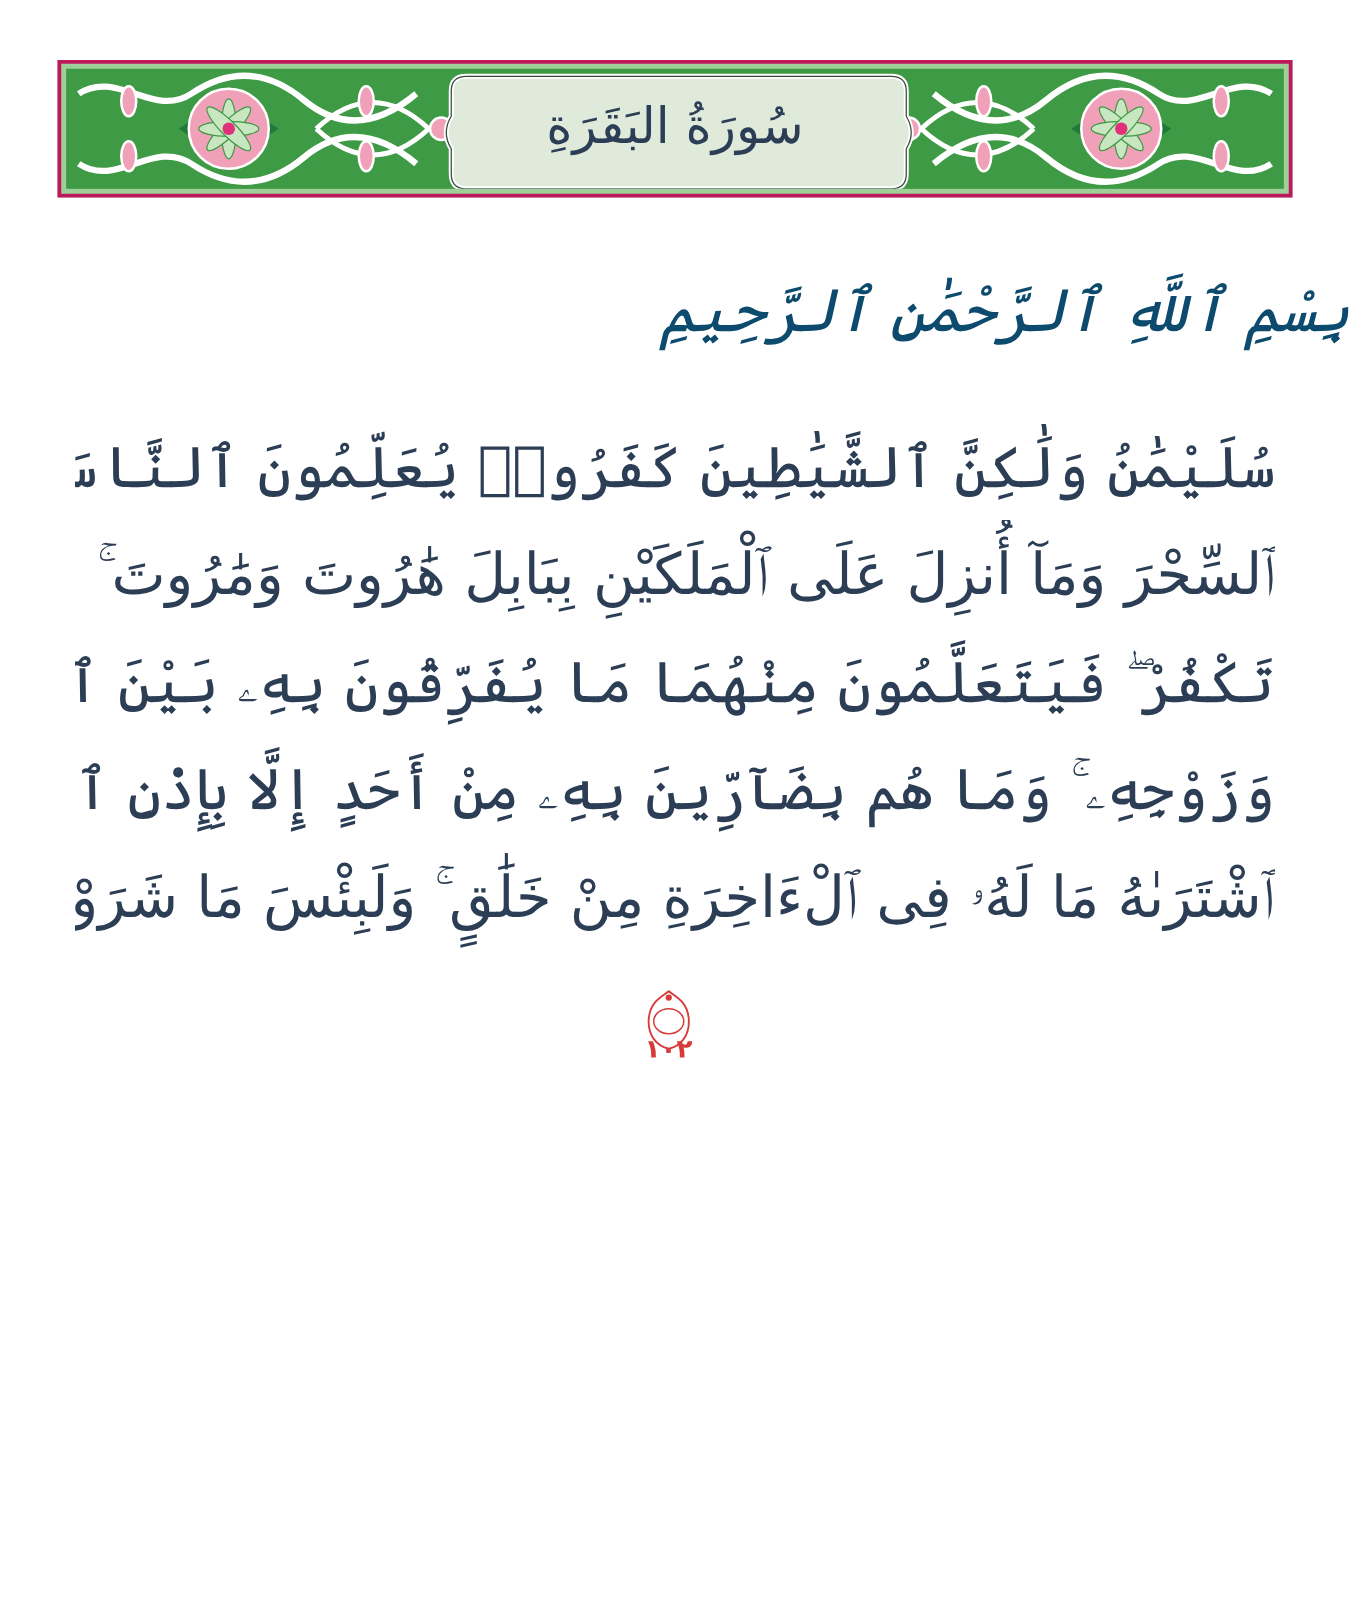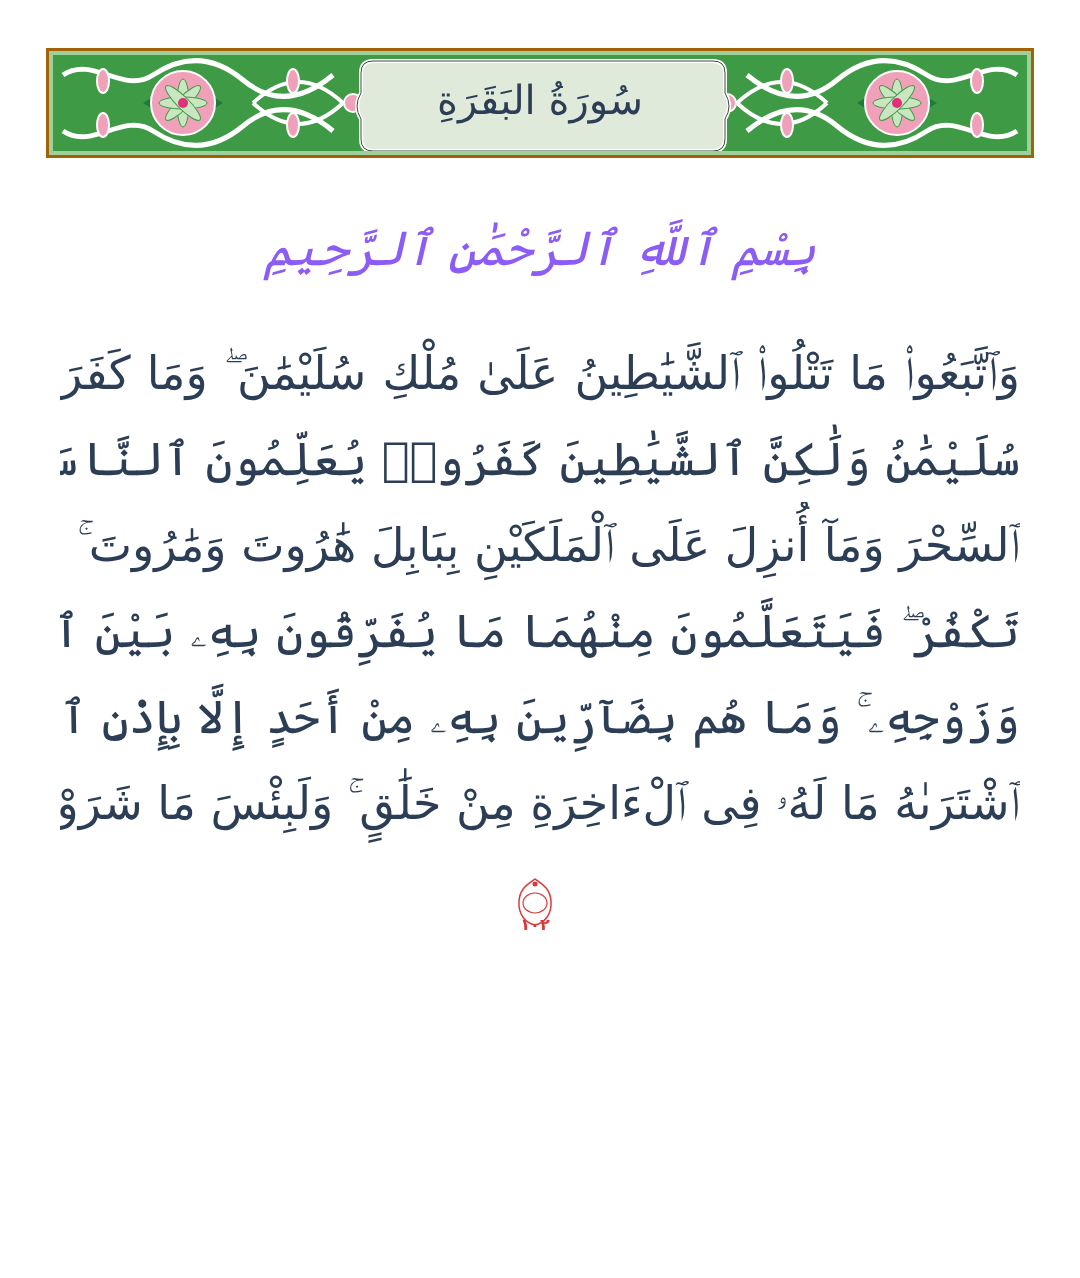--- a/index.html
+++ b/index.html
@@ -1,29 +1,29 @@
 <!DOCTYPE html>
 <html><head>
 <meta charset="utf-8">
 <style>
   html,body{margin:0;padding:0;background:#ffffff;}
   body{width:1080px;height:1278px;position:relative;overflow:hidden;font-family:"DejaVu Sans",sans-serif;}
-  .header{position:absolute;left:46px;top:48px;width:988px;height:110px;box-sizing:border-box;border:3px solid #a16207;background:#9fd09a;}
+  .header{position:absolute;left:46px;top:48px;width:988px;height:110px;box-sizing:border-box;border:3px solid #be185d;background:#9fd09a;}
   .header-inner{position:absolute;left:4px;top:4px;right:4px;bottom:4px;background:#3e9a45;overflow:hidden;}
   .orn{position:absolute;top:0;height:100%;width:320px;}
   .orn.left{left:0;}
   .orn.right{right:0;}
   .cartouche{position:absolute;left:300px;top:-2px;width:380px;height:106px;}
   .title{position:absolute;left:0;right:0;top:22px;text-align:center;font-family:"DejaVu Serif",serif;font-size:40px;color:#2c3e55;direction:rtl;}
-  .basmala{position:absolute;left:0;right:0;top:220px;text-align:center;font-family:"DejaVu Serif",serif;font-size:48px;color:#8b5cf6;direction:rtl;font-style:italic;}
+  .basmala{position:absolute;left:0;right:0;top:220px;font-family:"DejaVu Serif",serif;font-size:48px;color:#0c4a6e;direction:rtl;font-style:italic;}
   .verses{position:absolute;left:60px;right:60px;top:330px;direction:rtl;}
   .line{height:86px;line-height:86px;font-family:"DejaVu Serif",serif;font-size:46px;color:#2c3e55;text-align:justify;text-align-last:justify;white-space:nowrap;overflow:hidden;}
   .line.last{text-align:center;text-align-last:center;}
   .ayah-marker{display:inline-block;vertical-align:middle;width:38px;height:50px;position:relative;margin-right:10px;}
-  .ayah-marker span{position:absolute;left:0;right:0;top:14px;text-align:center;font-size:16px;color:#d83a3a;font-family:"DejaVu Sans",sans-serif;font-weight:bold;}
+  .ayah-marker span{position:absolute;left:0;right:0;top:14px;text-align:center;font-size:21px;color:#d83a3a;font-family:"DejaVu Sans",sans-serif;font-weight:bold;}
 </style>
 </head>
 <body>
 
 <div class="header">
   <div class="header-inner">
     <svg class="orn left" viewBox="0 0 320 96" preserveAspectRatio="none">
       <rect x="0" y="0" width="320" height="96" fill="#3e9a45"></rect>
       <path d="M90 48 Q130 20 170 48 Q130 76 90 48Z" fill="#1f7a3a"></path>
       <path d="M10 20 C40 0,70 40,100 20 S160 0,190 25 S250 45,280 20" stroke="#fff" stroke-width="5" fill="none"></path>
@@ -73,21 +73,20 @@
       <path d="M20 8 L360 8 Q372 8 372 20 L372 40 Q380 53 372 66 L372 86 Q372 98 360 98 L20 98 Q8 98 8 86 L8 66 Q0 53 8 40 L8 20 Q8 8 20 8Z" fill="#dfeadb" stroke="#ffffff" stroke-width="4"></path>
       <path d="M20 8 L360 8 Q372 8 372 20 L372 40 Q380 53 372 66 L372 86 Q372 98 360 98 L20 98 Q8 98 8 86 L8 66 Q0 53 8 40 L8 20 Q8 8 20 8Z" fill="none" stroke="#3a4a3a" stroke-width="1"></path>
     </svg>
     <div class="title">سُورَةُ البَقَرَةِ</div>
   </div>
 </div>
 
 <div class="basmala">بِسْمِ ٱللَّهِ ٱلرَّحْمَٰنِ ٱلرَّحِيمِ</div>
 
 <div class="verses">
-  <div class="line">وَٱتَّبَعُوا۟ مَا تَتْلُوا۟ ٱلشَّيَٰطِينُ عَلَىٰ مُلْكِ سُلَيْمَٰنَ ۖ وَمَا كَفَرَ</div>
   <div class="line">سُلَيْمَٰنُ وَلَٰكِنَّ ٱلشَّيَٰطِينَ كَفَرُوا۟ يُعَلِّمُونَ ٱلنَّاسَ</div>
   <div class="line">ٱلسِّحْرَ وَمَآ أُنزِلَ عَلَى ٱلْمَلَكَيْنِ بِبَابِلَ هَٰرُوتَ وَمَٰرُوتَ ۚ وَمَا</div>
   <div class="line">تَكْفُرْ ۖ فَيَتَعَلَّمُونَ مِنْهُمَا مَا يُفَرِّقُونَ بِهِۦ بَيْنَ ٱلْمَرْءِ</div>
   <div class="line">وَزَوْجِهِۦ ۚ وَمَا هُم بِضَآرِّينَ بِهِۦ مِنْ أَحَدٍ إِلَّا بِإِذْنِ ٱللَّهِ ۚ</div>
   <div class="line">ٱشْتَرَىٰهُ مَا لَهُۥ فِى ٱلْءَاخِرَةِ مِنْ خَلَٰقٍ ۚ وَلَبِئْسَ مَا شَرَوْا۟ بِهِۦٓ</div>
   <div class="line last">
     <span class="ayah-marker">
       <svg width="38" height="50" viewBox="0 0 38 50">
         <path d="M19 2 C24 6,34 10,35 24 C36 38,28 46,19 48 C10 46,2 38,3 24 C4 10,14 6,19 2Z" fill="none" stroke="#d83a3a" stroke-width="1.5"></path>
         <ellipse cx="19" cy="26" rx="12" ry="10" fill="#fff" stroke="#d83a3a" stroke-width="1.2"></ellipse>

